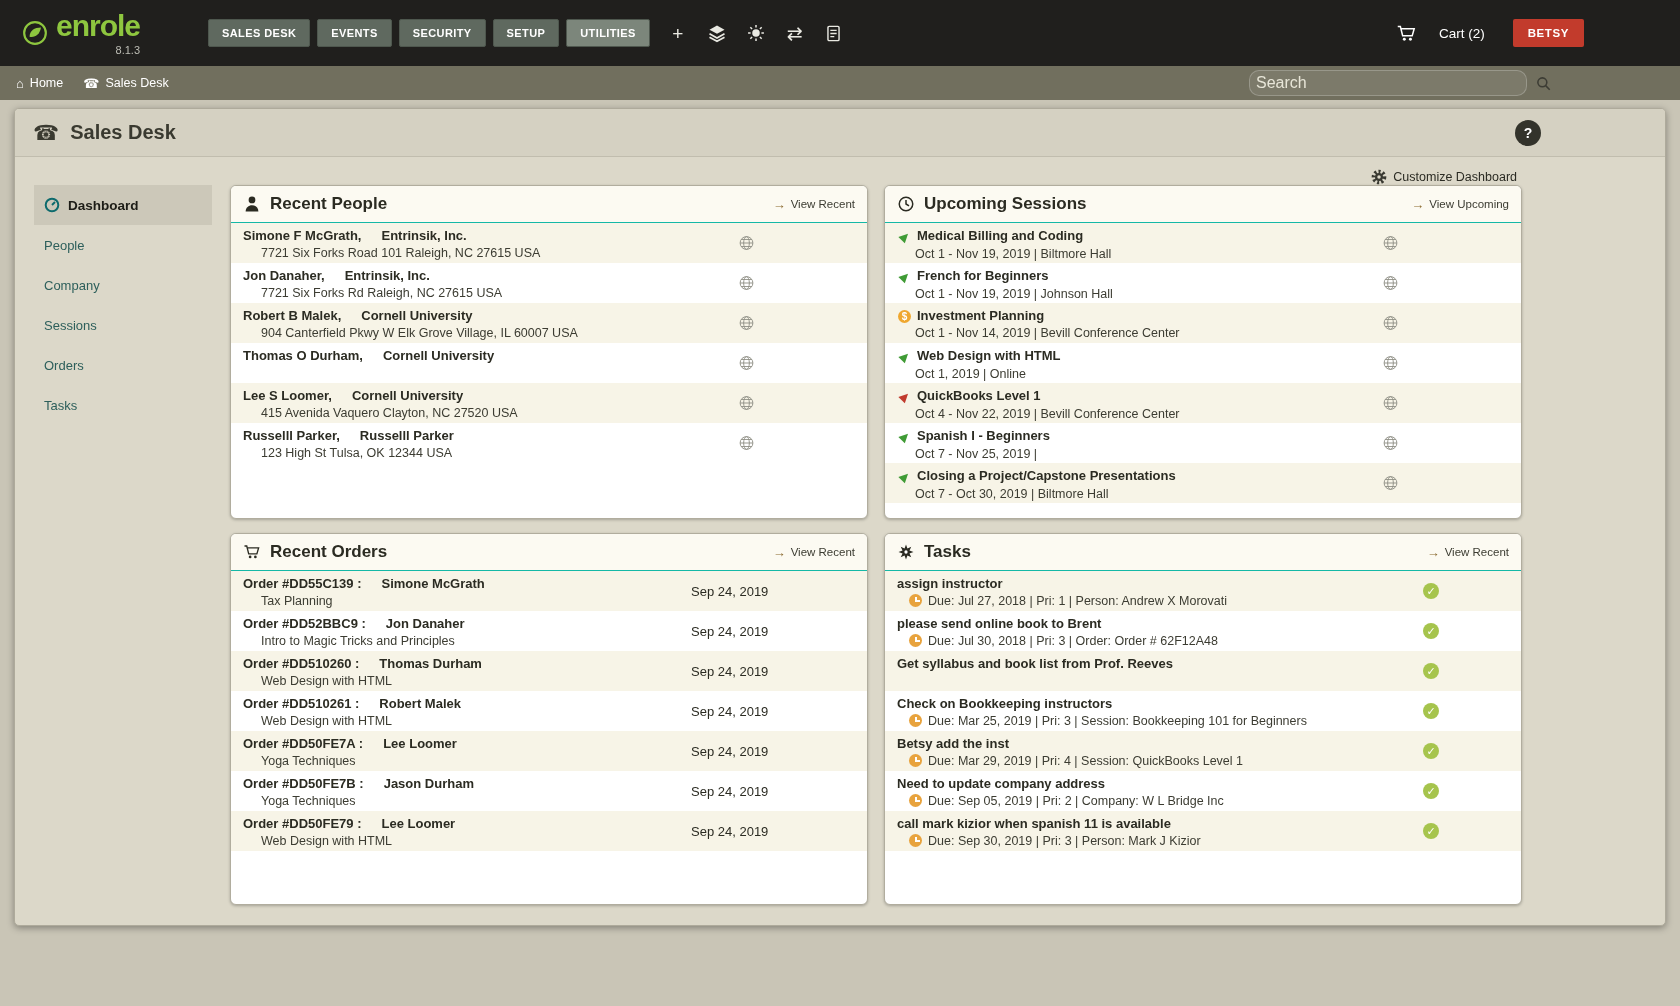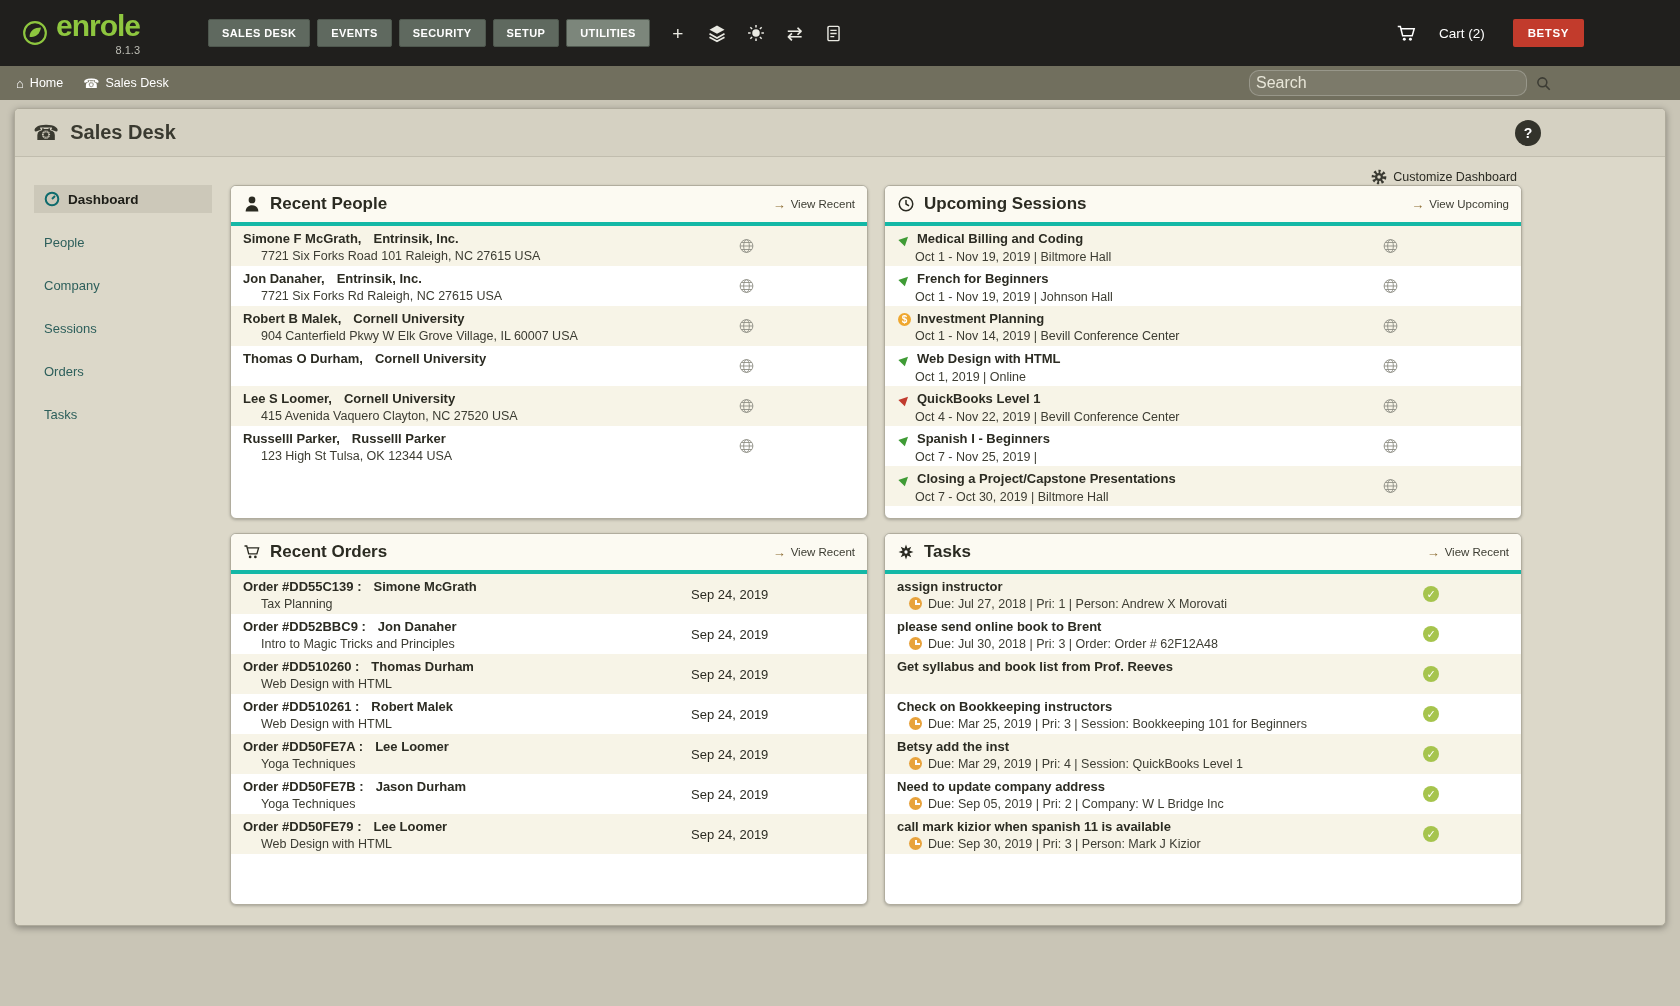--- a/index.html
+++ b/index.html
@@ -50,43 +50,43 @@
   .panel-title { font-size: 20px; font-weight: bold; color: #3a3a30; margin-left: 11px; }
   .help-btn { margin-left: auto; margin-right: 106px; width: 26px; height: 26px; border-radius: 50%;
               background: #33332b; color: #fff; display: flex; align-items: center; justify-content: center;
               font-weight: bold; font-size: 14px; cursor: pointer; }
   .panel-body { position: relative; display: flex; gap: 18px; padding: 16px 0 0 19px; }
   .customize { position: absolute; top: 12px; right: 148px; display: flex; align-items: center; gap: 6px;
                font-size: 12.5px; color: #2b2b23; cursor: pointer; }
 
   
   .sidebar { width: 178px; flex: none; padding-top: 12px; }
-  .side-item { padding: 6px 10px; font-size: 13px; color: #2d5f5b; cursor: pointer; margin-bottom: 16px; }
+  .side-item { padding: 12px 10px; font-size: 13px; color: #2d5f5b; cursor: pointer; margin-bottom: 1px; }
   .side-item.active { background: #ccc8b9; color: #1d1d17; font-weight: bold; font-size: 13.5px;
                       display: flex; align-items: center; gap: 8px; }
   .dash-ic { display: flex; }
 
   
   .cards { display: grid; grid-template-columns: 638px 638px; gap: 14px 16px; padding-top: 12px; }
   .card { background: #fff; border: 1px solid #b1ad9e; border-radius: 6px; overflow: hidden;
           box-shadow: 0 1px 3px rgba(0,0,0,.25); }
   .card.h334 { height: 334px; } .card.h372 { height: 372px; }
   .card-head { display: flex; align-items: center; padding: 8px 12px; background: #fcfaf2;
-               border-bottom: 4px solid #14b8a6; }
+               border-bottom: 1px solid #14b8a6; }
   .card-ic { display: flex; margin-right: 9px; }
   .card-title { font-size: 17px; font-weight: bold; color: #2b2b22; }
   .view-link { margin-left: auto; display: flex; align-items: center; gap: 5px; font-size: 11.5px;
                color: #3c3c32; cursor: pointer; }
   .view-link .arrow { color: #8a6a2f; font-size: 13px; line-height: 1; }
 
   .row { position: relative; padding: 5px 12px; height: 40px; }
   .rows .row:nth-child(odd) { background: #f7f4e7; }
   .l1 { font-size: 13px; font-weight: bold; color: #2b2b22; line-height: 15px; white-space: nowrap; }
   .l2 { font-size: 12.5px; color: #3c3c32; margin: 3px 0 0 18px; line-height: 15px; white-space: nowrap; }
-  .co { margin-left: 12px; }
+  .co { margin-left: 20px; }
   .globe { position: absolute; right: 112px; top: 50%; transform: translateY(-50%); cursor: pointer; display: flex; }
   .card-sessions .globe { right: 122px; }
 
   .session-ic { display: inline-block; width: 15px; margin-right: 5px; text-align: center; }
   .session-ic[data-icon="dart-green"] { color: #3f9b35; }
   .session-ic[data-icon="dart-red"]   { color: #c13b2e; }
   .session-ic[data-icon^="dart"]::before { content: "▶"; display: inline-block; transform: rotate(-45deg);
                                            font-size: 11px; }
   .session-ic[data-icon="coin-orange"]::before { content: "$"; display: inline-block; width: 13px; height: 13px;
       line-height: 13px; border-radius: 50%; background: #efa72f; color: #fff; font-size: 10px;

